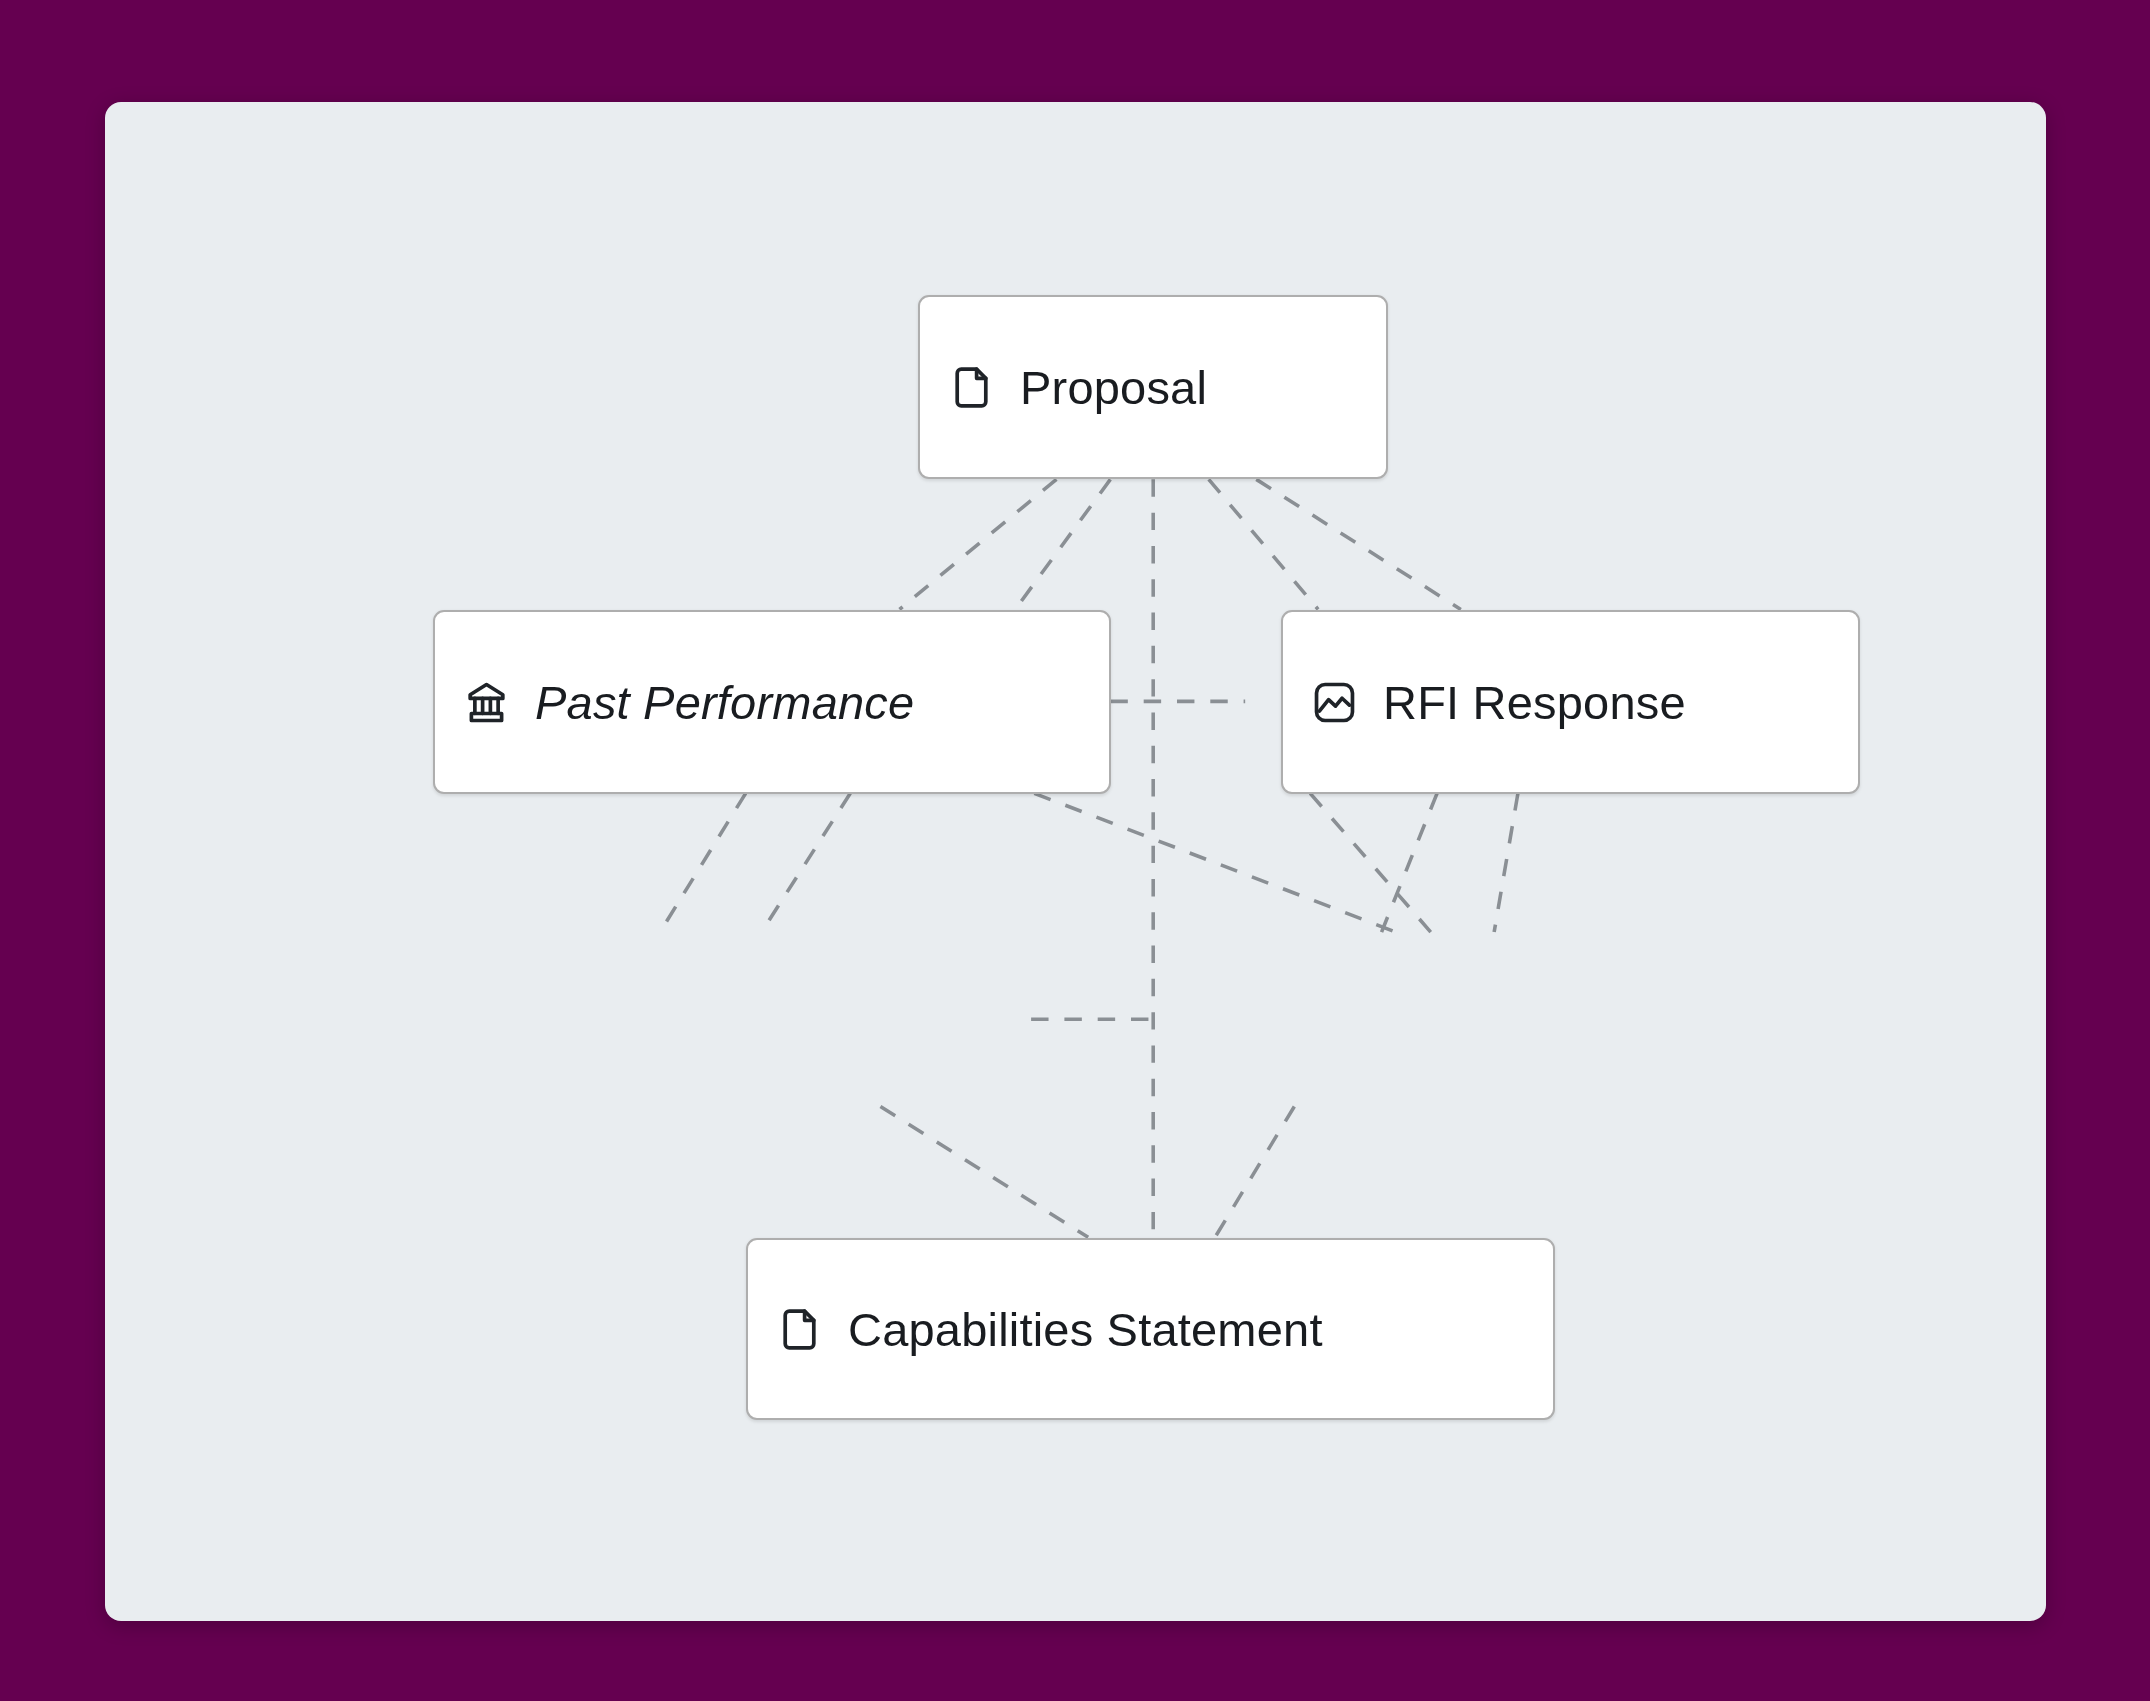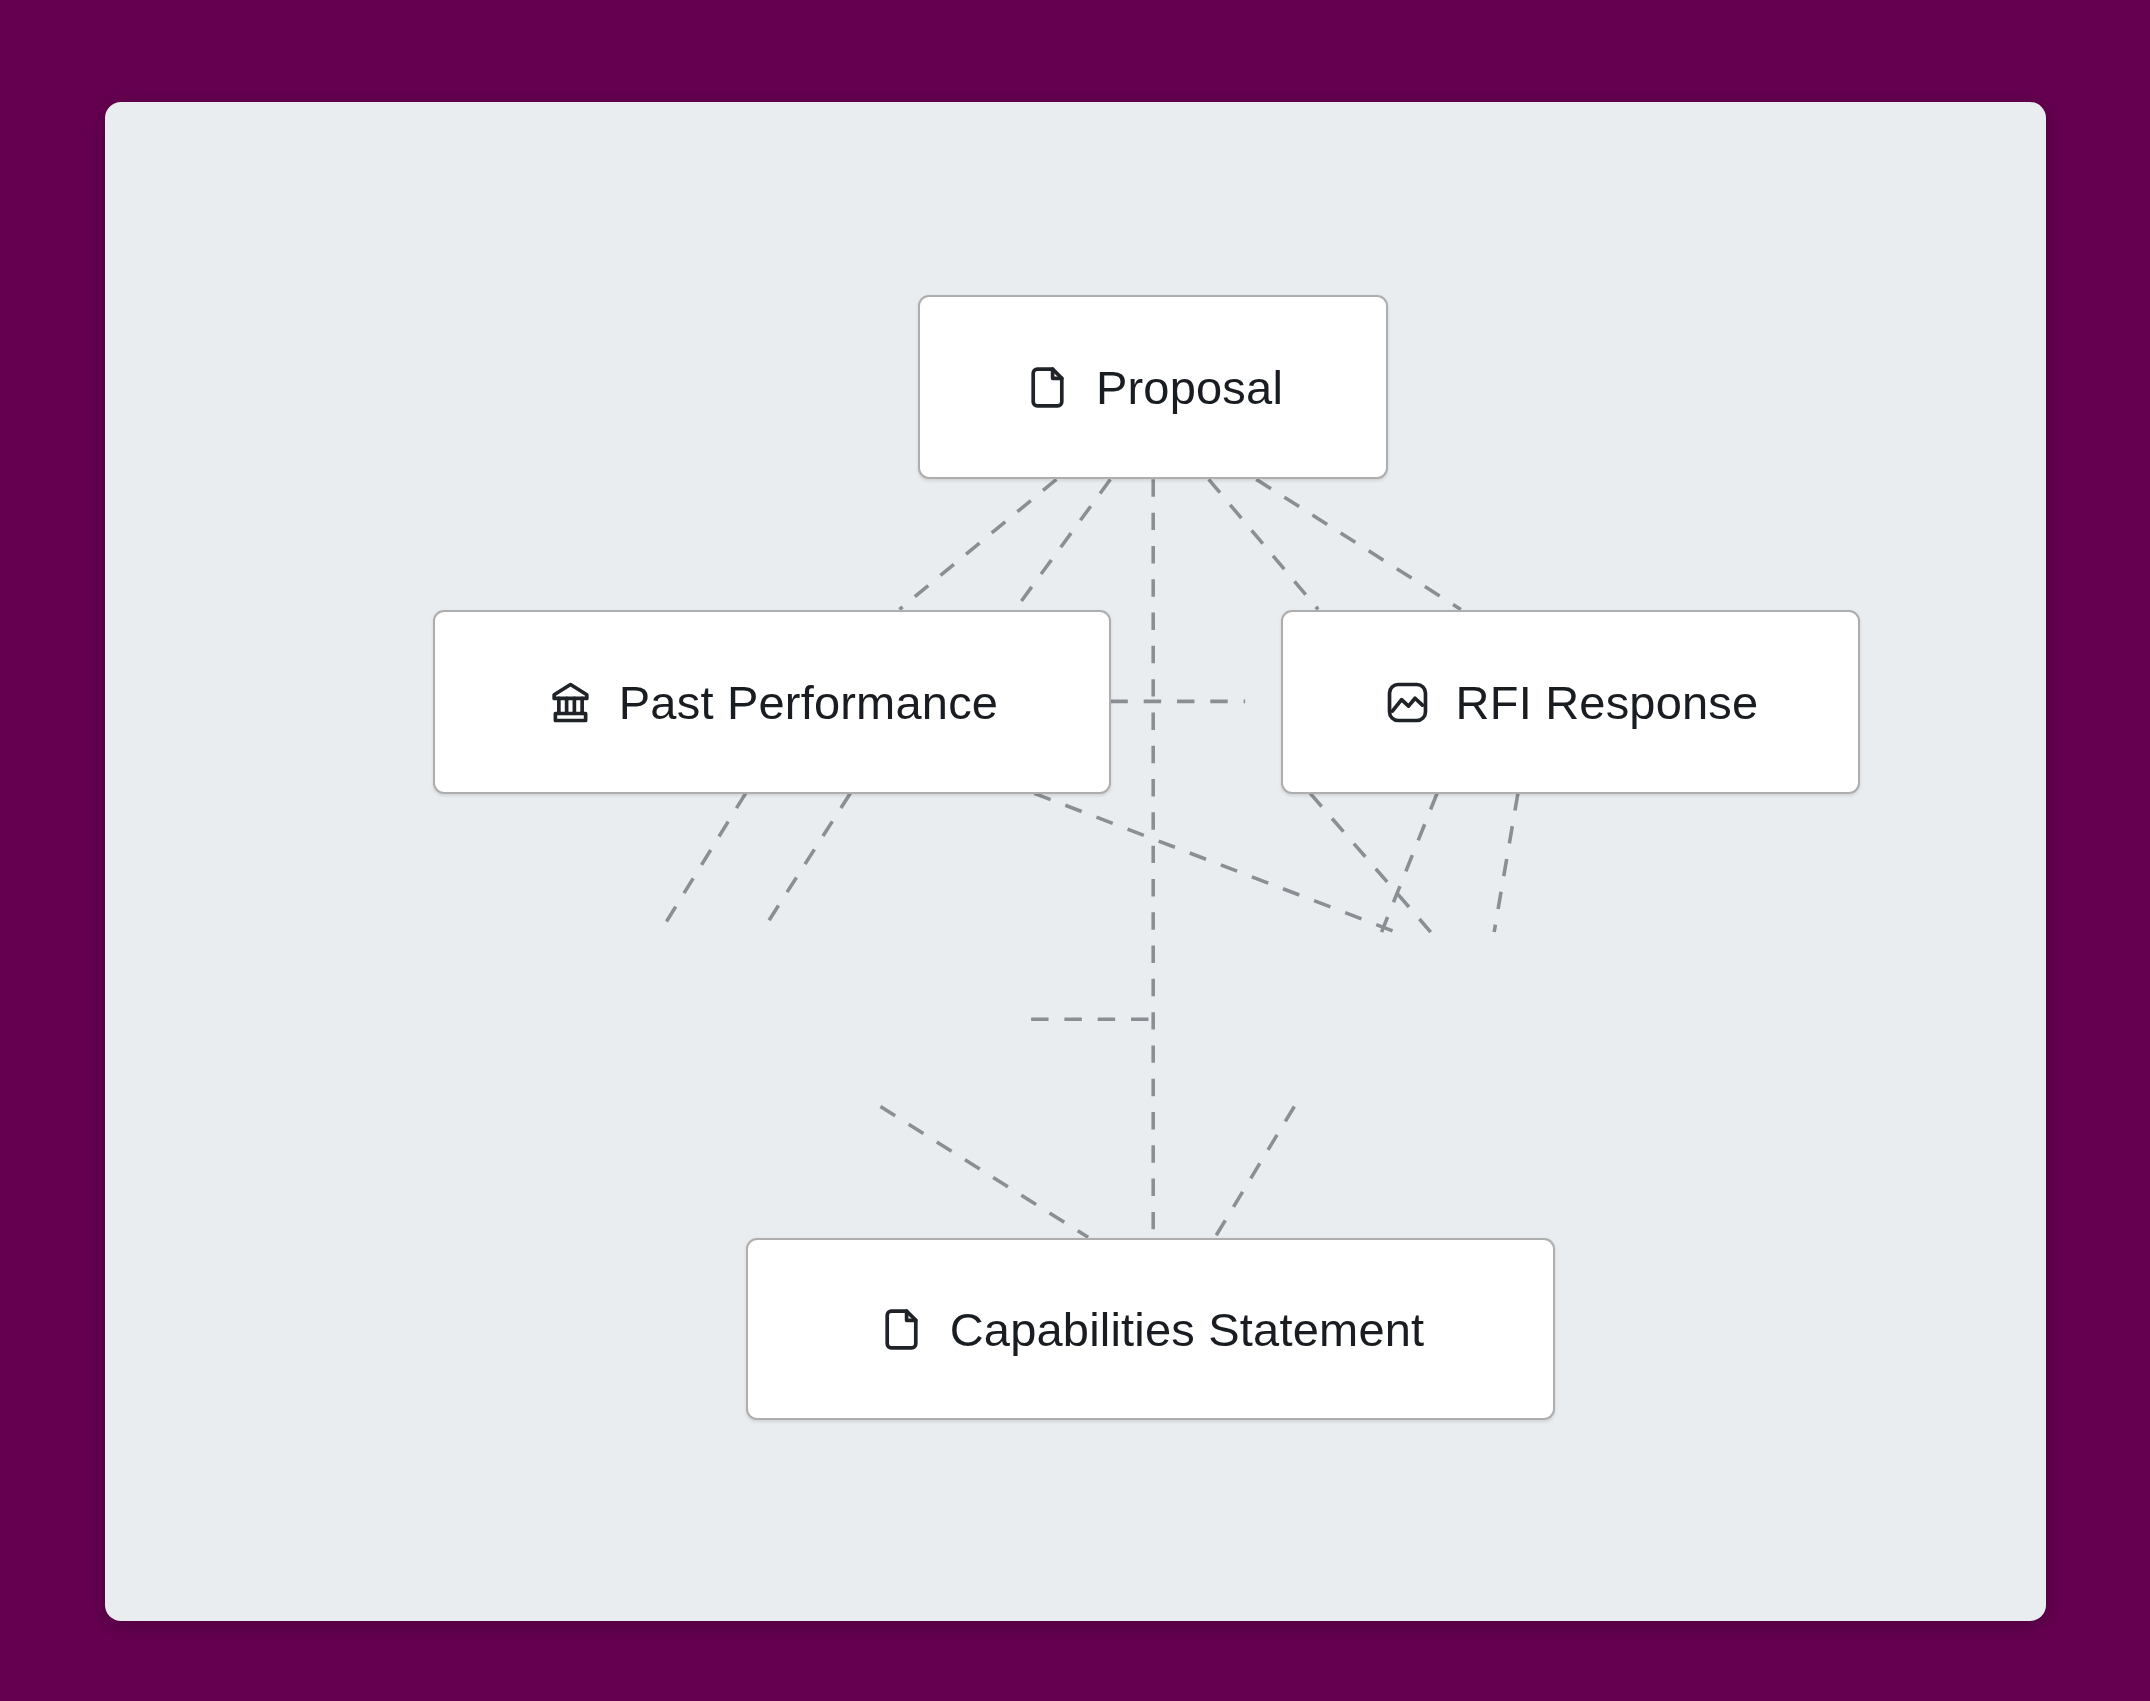--- a/index.html
+++ b/index.html
@@ -46,21 +46,21 @@
 
   .graph-node {
     position: absolute;
     box-sizing: border-box;
     background: #ffffff;
     border: 2.4px solid #aeaeae;
     border-radius: 11px;
     box-shadow: 0 1.6px 3.2px rgba(0,0,0,0.10);
     display: flex;
     align-items: center;
-    justify-content: center;
+    justify-content: flex-start;
     gap: 24px;
     padding: 0 27px;
   }
 
   .node-icon {
     flex: 0 0 auto;
     display: flex;
     align-items: center;
     justify-content: center;
     width: 49px;
@@ -77,21 +77,21 @@
     font-size: 47px;
     line-height: 1;
     color: #191c20;
     white-space: nowrap;
     font-weight: 400;
     letter-spacing: 0.2px;
   }
 
   
   #node-proposal              { left: 813px; top: 193px;  width: 470px;  height: 184px; }
-  #node-past-performance      { left: 328px;  top: 508px;  width: 678px;  height: 184px; }
+  #node-past-performance      { left: 328px;  top: 508px;  width: 678px;  height: 184px; font-style: italic; }
   #node-rfi-response          { left: 1140px; top: 508px;  width: 579px;  height: 184px; margin-left: 36px; }
   #node-technical-artifact    { left: 252px;  top: 830px; width: 674px;  height: 174px; }
   #node-whitepaper            { left: 1049px; top: 830px; width: 535px;  height: 174px; }
   #node-capabilities-statement{ left: 641px;  top: 1136px; width: 809px; height: 182px; }
 </style>
 </head>
 <body>
 
 <div id="canvas-panel">
 

